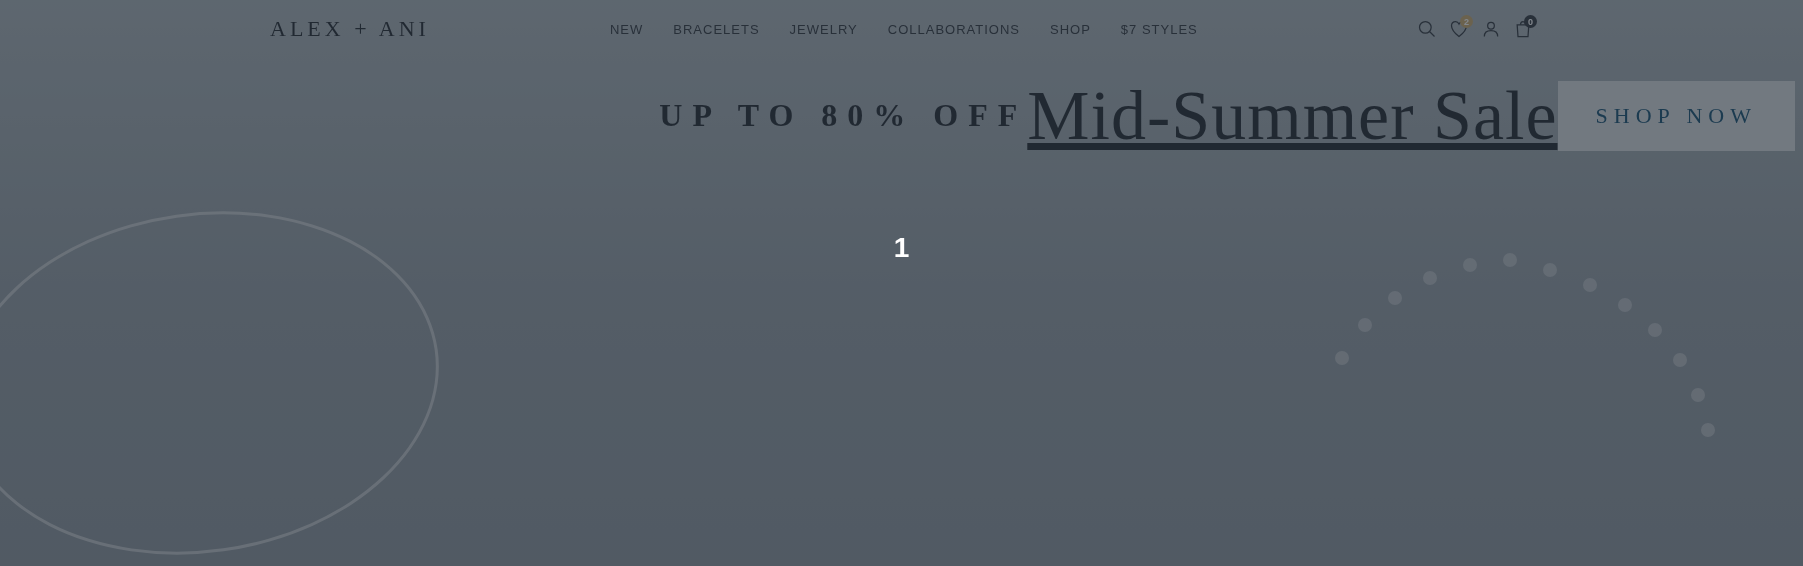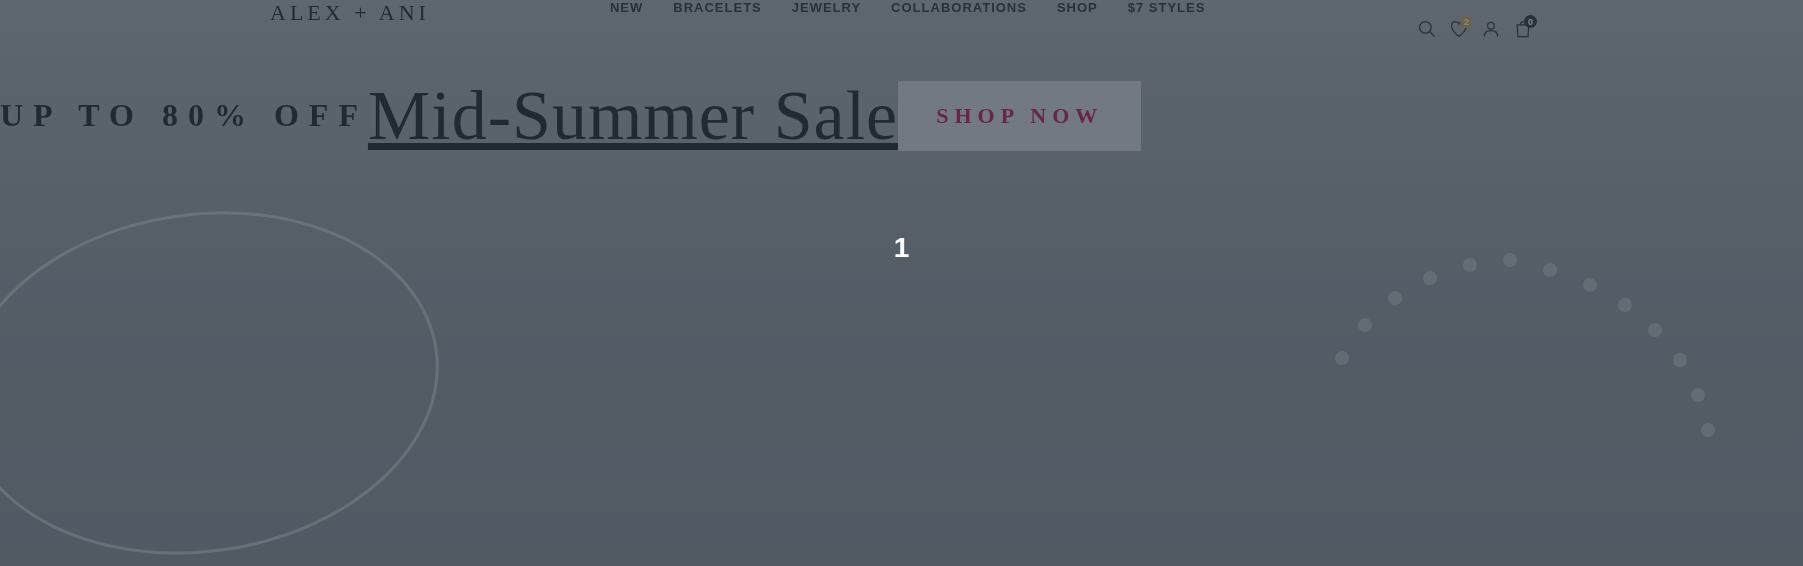--- a/index.html
+++ b/index.html
@@ -24,20 +24,21 @@
       background: linear-gradient(180deg, #a8b2b8 0%, #929ca4 50%, #8a949c 100%);
       z-index: 1;
     }
     .header {
       position: absolute;
       top: 0;
       left: 0;
       right: 0;
       height: 58px;
       display: flex;
+      align-items: center;
       z-index: 2;
       padding: 0 40px;
     }
     .logo {
       font-size: 22px;
       letter-spacing: 4px;
       color: #1a2028;
       font-weight: 400;
       font-family: Georgia, serif;
       margin-left: 230px;
@@ -45,21 +46,21 @@
     .nav {
       display: flex;
       gap: 30px;
       margin-left: 180px;
     }
     .nav-item {
       font-size: 13px;
       letter-spacing: 1px;
       color: #2a3038;
       cursor: pointer;
-      font-weight: 700;
+      font-weight: 400;
     }
     .header-icons {
       display: flex;
       align-items: center;
       gap: 12px;
       margin-left: auto;
       margin-right: 230px;
     }
     .icon {
       width: 20px;
@@ -93,46 +94,46 @@
       background: #2a3038;
     }
     .hero-banner {
       position: absolute;
       top: 58px;
       left: 0;
       right: 0;
       height: 115px;
       display: flex;
       align-items: center;
-      justify-content: flex-start;
+      justify-content: flex-end;
       z-index: 2;
-      padding: 0 0;
+      padding: 0 8px;
     }
     .promo-left {
       font-size: 32px;
       letter-spacing: 10px;
       color: #1a2028;
       font-weight: 600;
       font-family: Georgia, serif;
     }
     .promo-center {
       font-size: 70px;
       color: #1a2028;
       font-family: Georgia, 'Times New Roman', serif;
       font-weight: 300;
       letter-spacing: 1px;
       text-decoration: underline;
     }
     .shop-now-btn {
       background: #d8dde0;
-      color: #be185d;
+      color: #0c4a6e;
       padding: 22px 38px;
       font-size: 22px;
       letter-spacing: 6px;
-      font-weight: 700;
+      font-weight: 400;
       cursor: pointer;
       border: none;
       font-family: Georgia, serif;
     }
     .product-area {
       position: absolute;
       top: 173px;
       left: 0;
       right: 0;
       bottom: 0;

